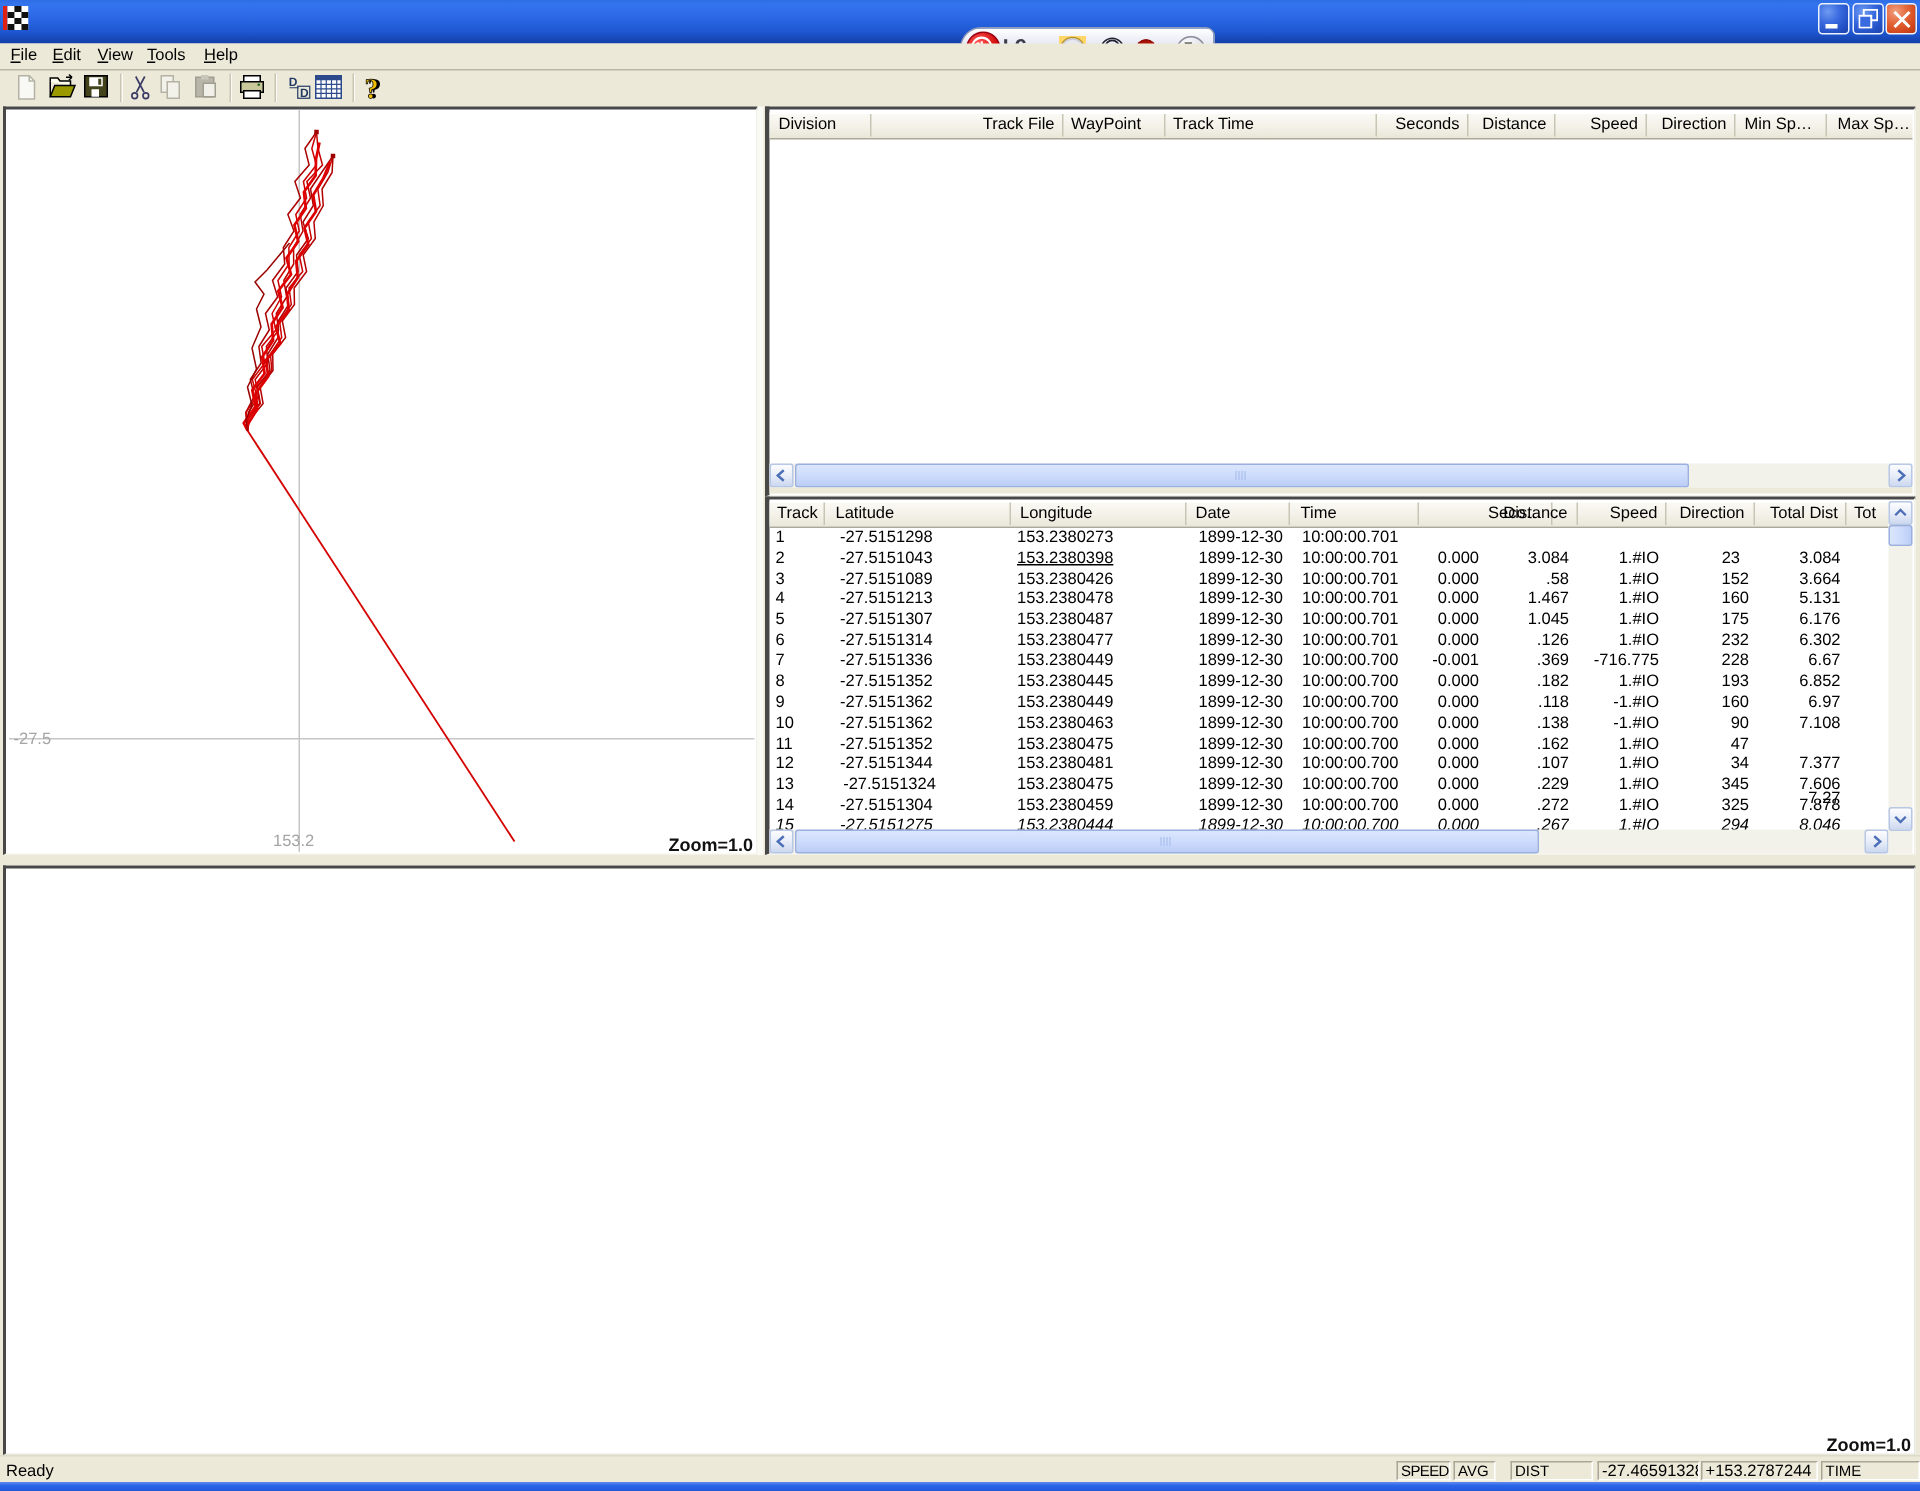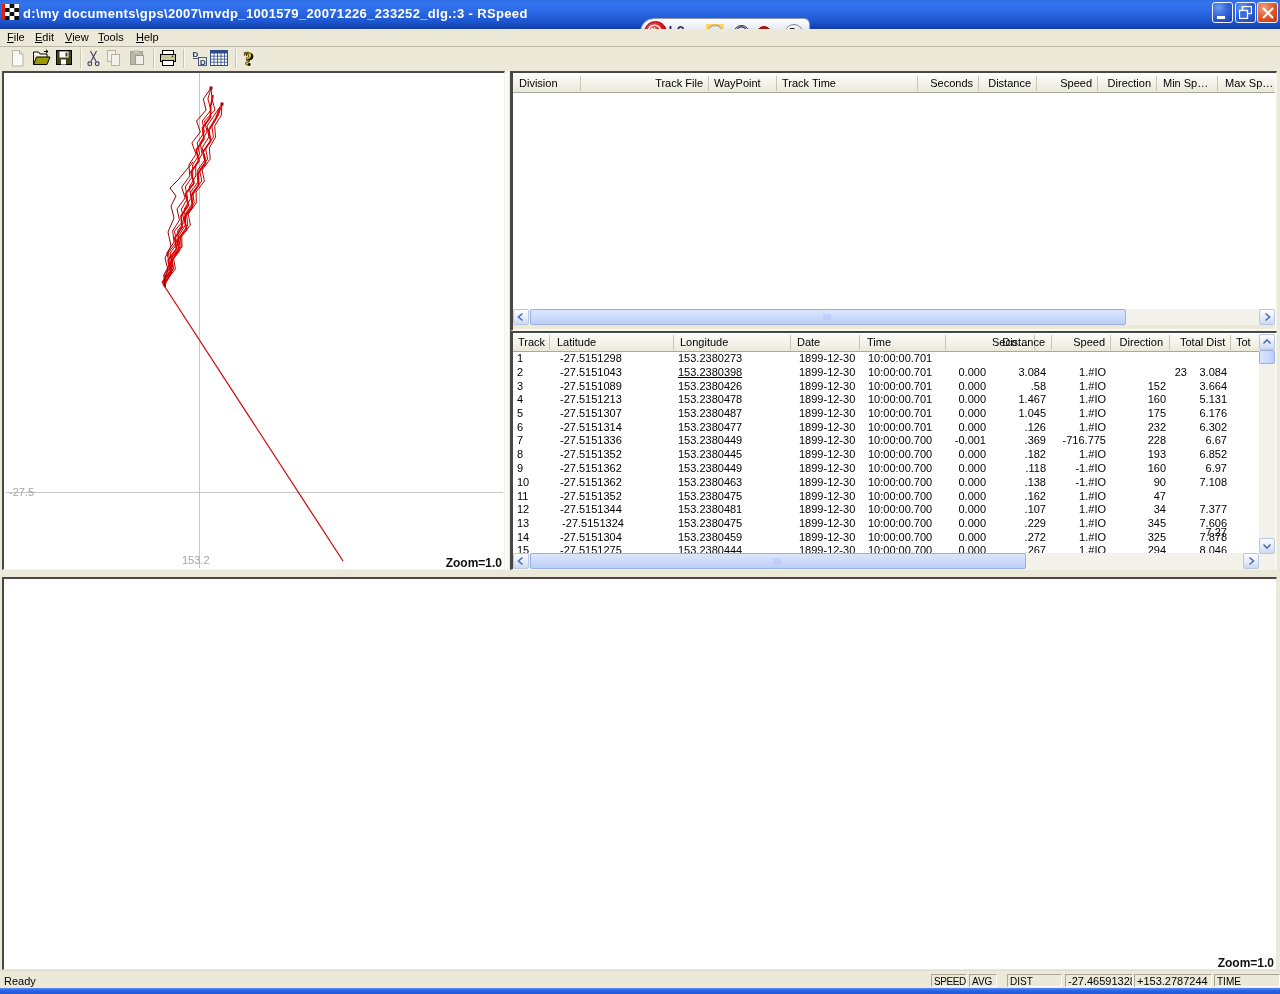--- a/index.html
+++ b/index.html
@@ -57,21 +57,20 @@
   <svg id="appicon" class="abs" viewBox="0 0 17 16">
     <rect x="0" y="0" width="3" height="16" fill="#e02010"></rect>
     <rect x="3" y="0" width="14" height="16" fill="#fff"></rect>
     <rect x="7.6" y="0" width="4.7" height="4" fill="#111"></rect>
     <rect x="3" y="4" width="4.6" height="4" fill="#111"></rect>
     <rect x="12.3" y="4" width="4.7" height="4" fill="#111"></rect>
     <rect x="7.6" y="8" width="4.7" height="4" fill="#111"></rect>
     <rect x="3" y="12" width="4.6" height="4" fill="#111"></rect>
     <rect x="12.3" y="12" width="4.7" height="4" fill="#111"></rect>
   </svg>
-  <div id="titletext" class="abs">d:\my documents\gps\2007\mvdp_1001579_20071226_233252_dlg.:3 - RSpeed</div>
 
   <div class="abs" id="lgwidget" style="left:640px;top:18px;width:170px;height:28px;
        background:linear-gradient(180deg,#ffffff 0%,#e4e6f2 45%,#c8ccE2 55%,#eef0f8 100%);
        border-radius:14px 6px 6px 14px;border:1px solid #8f9ab8;box-sizing:border-box;font-family:Liberation Mono, monospace;">
     <div class="abs" style="left:3px;top:2px;width:21px;height:21px;border-radius:50%;
          background:radial-gradient(circle at 35% 30%,#f55,#c00 70%);border:1px solid #901;"></div>
     <svg class="abs" style="left:5px;top:4px;" width="17" height="17" viewBox="0 0 17 17">
       <circle cx="8.5" cy="8.5" r="6.4" fill="none" stroke="#fff" stroke-width="1.4"></circle>
       <circle cx="6" cy="6.5" r="1.4" fill="#fff"></circle>
       <path d="M8.5 4.5 L8.5 11 L13 11" stroke="#fff" stroke-width="1.4" fill="none"></path>
@@ -280,21 +279,21 @@
   </div>
 <div class="drow" style="left:513px;top:366px;width:746px;">
     <div class="dc" style="left:4px;width:40px;">2</div>
     <div class="dc" style="left:47px;width:66px;">-27.5151043</div>
     <div class="dc" style="left:165px;width:66px;text-decoration:underline;">153.2380398</div>
     <div class="dc" style="left:286px;width:60px;">1899-12-30</div>
     <div class="dc" style="left:355px;width:70px;">10:00:00.701</div>
     <div class="dc r" style="left:428px;width:45px;">0.000</div>
     <div class="dc r" style="left:488px;width:45px;">3.084</div>
     <div class="dc r" style="left:538px;width:55px;">1.#IO</div>
-    <div class="dc r" style="left:634px;width:40px;">23</div>
+    <div class="dc r" style="left:607px;width:40px;">23</div>
     <div class="dc r" style="left:664px;width:50px;">3.084</div>
   </div>
 <div class="drow" style="left:513px;top:380px;width:746px;">
     <div class="dc" style="left:4px;width:40px;">3</div>
     <div class="dc" style="left:47px;width:66px;">-27.5151089</div>
     <div class="dc" style="left:165px;width:66px;">153.2380426</div>
     <div class="dc" style="left:286px;width:60px;">1899-12-30</div>
     <div class="dc" style="left:355px;width:70px;">10:00:00.701</div>
     <div class="dc r" style="left:428px;width:45px;">0.000</div>
     <div class="dc r" style="left:488px;width:45px;">.58</div>
@@ -427,21 +426,21 @@
     <div class="dc" style="left:47px;width:66px;">-27.5151304</div>
     <div class="dc" style="left:165px;width:66px;">153.2380459</div>
     <div class="dc" style="left:286px;width:60px;">1899-12-30</div>
     <div class="dc" style="left:355px;width:70px;">10:00:00.700</div>
     <div class="dc r" style="left:428px;width:45px;">0.000</div>
     <div class="dc r" style="left:488px;width:45px;">.272</div>
     <div class="dc r" style="left:538px;width:55px;">1.#IO</div>
     <div class="dc r" style="left:613px;width:40px;">325</div>
     <div class="dc r" style="left:664px;width:50px;">7.878</div>
   </div>
-<div class="drow" style="left:513px;top:544px;width:746px;">
+<div class="drow" style="left:513px;top:544px;width:746px;font-style:italic;">
     <div class="dc" style="left:4px;width:40px;">15</div>
     <div class="dc" style="left:47px;width:66px;">-27.5151275</div>
     <div class="dc" style="left:165px;width:66px;">153.2380444</div>
     <div class="dc" style="left:286px;width:60px;">1899-12-30</div>
     <div class="dc" style="left:355px;width:70px;">10:00:00.700</div>
     <div class="dc r" style="left:428px;width:45px;">0.000</div>
     <div class="dc r" style="left:488px;width:45px;">.267</div>
     <div class="dc r" style="left:538px;width:55px;">1.#IO</div>
     <div class="dc r" style="left:613px;width:40px;">294</div>
     <div class="dc r" style="left:664px;width:50px;">8.046</div>

